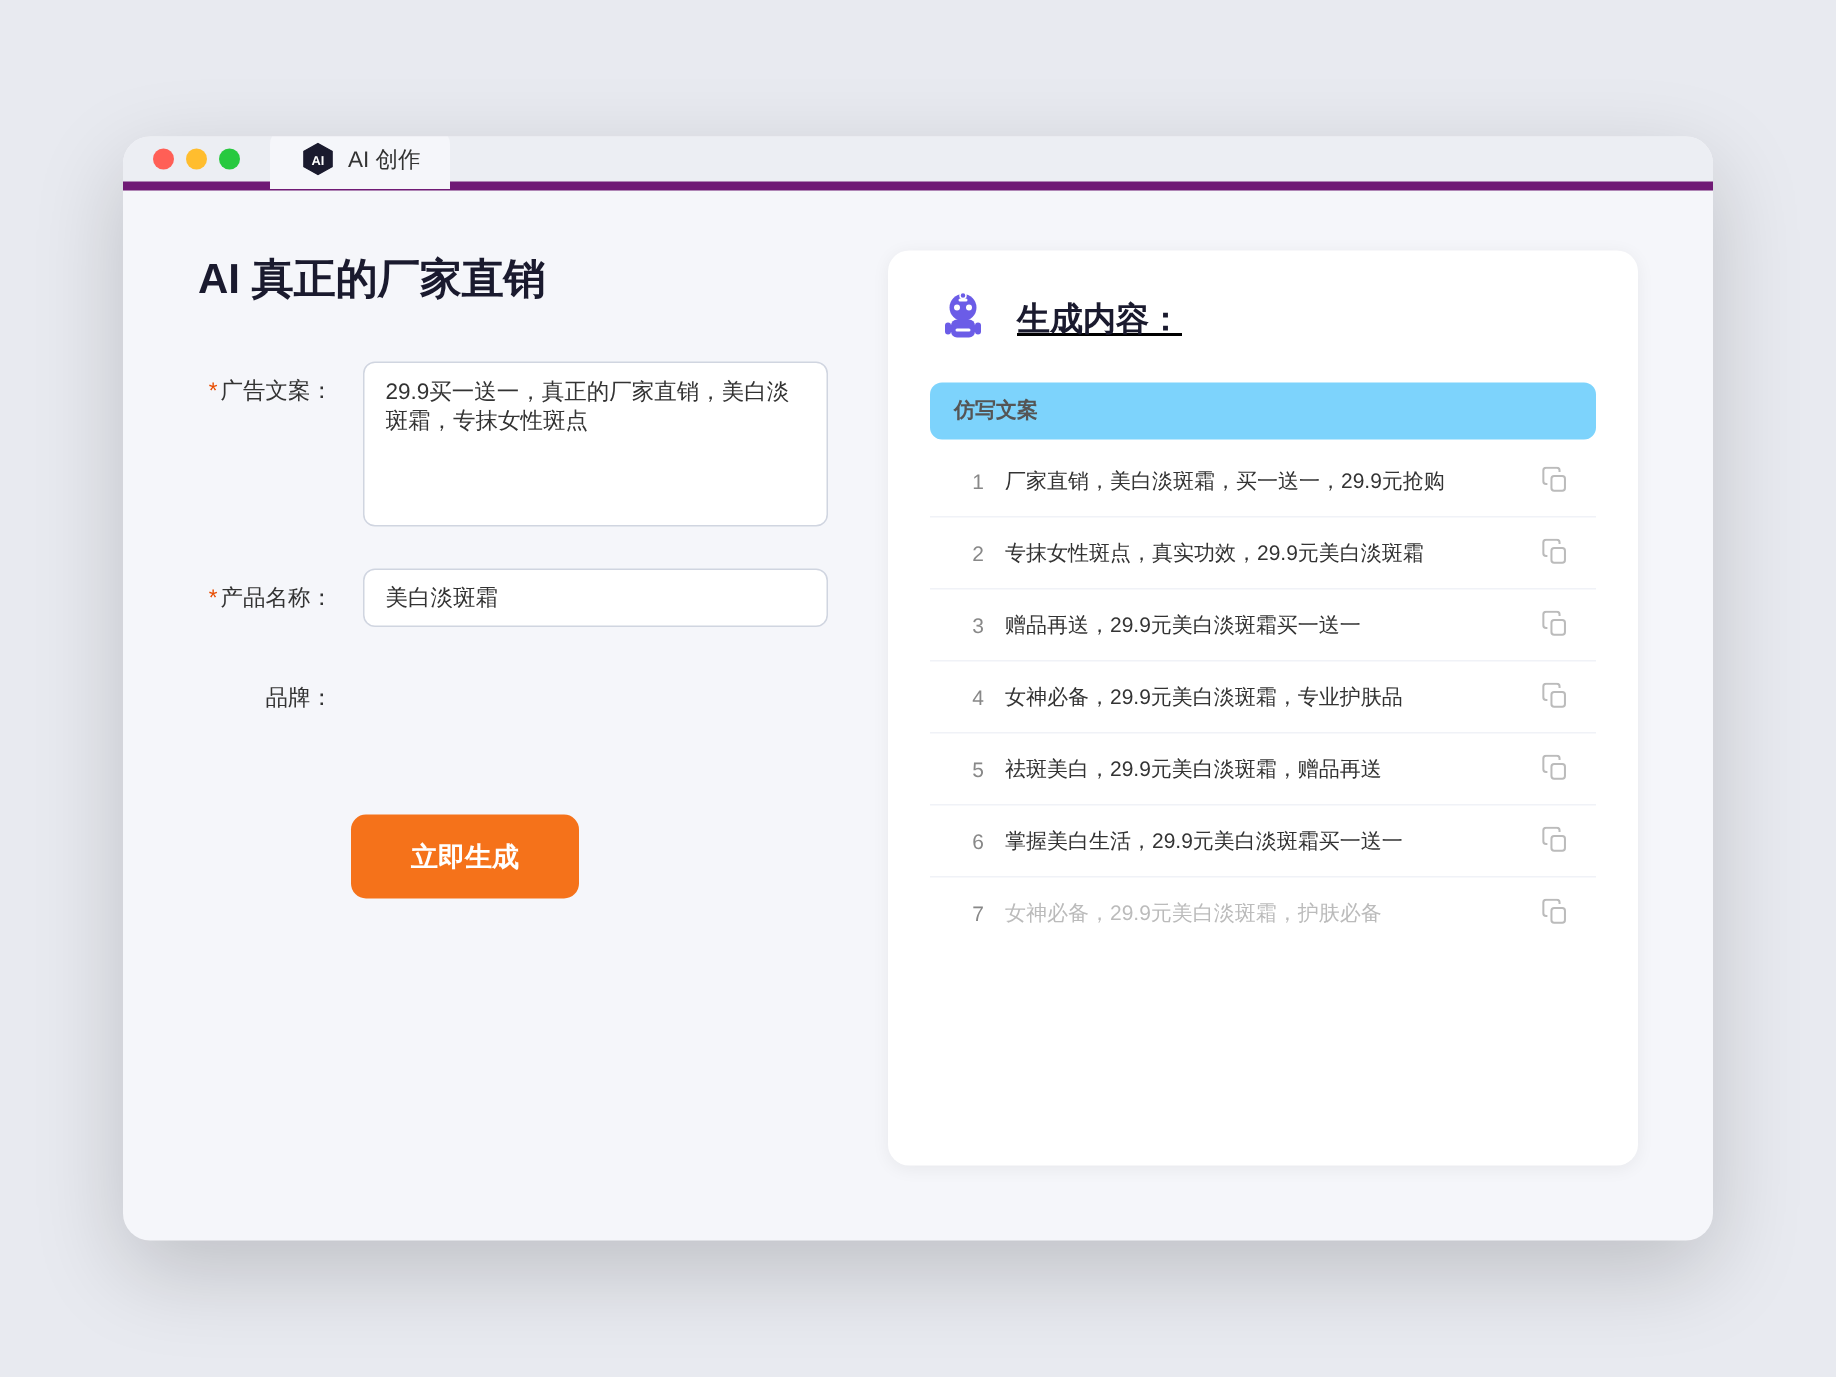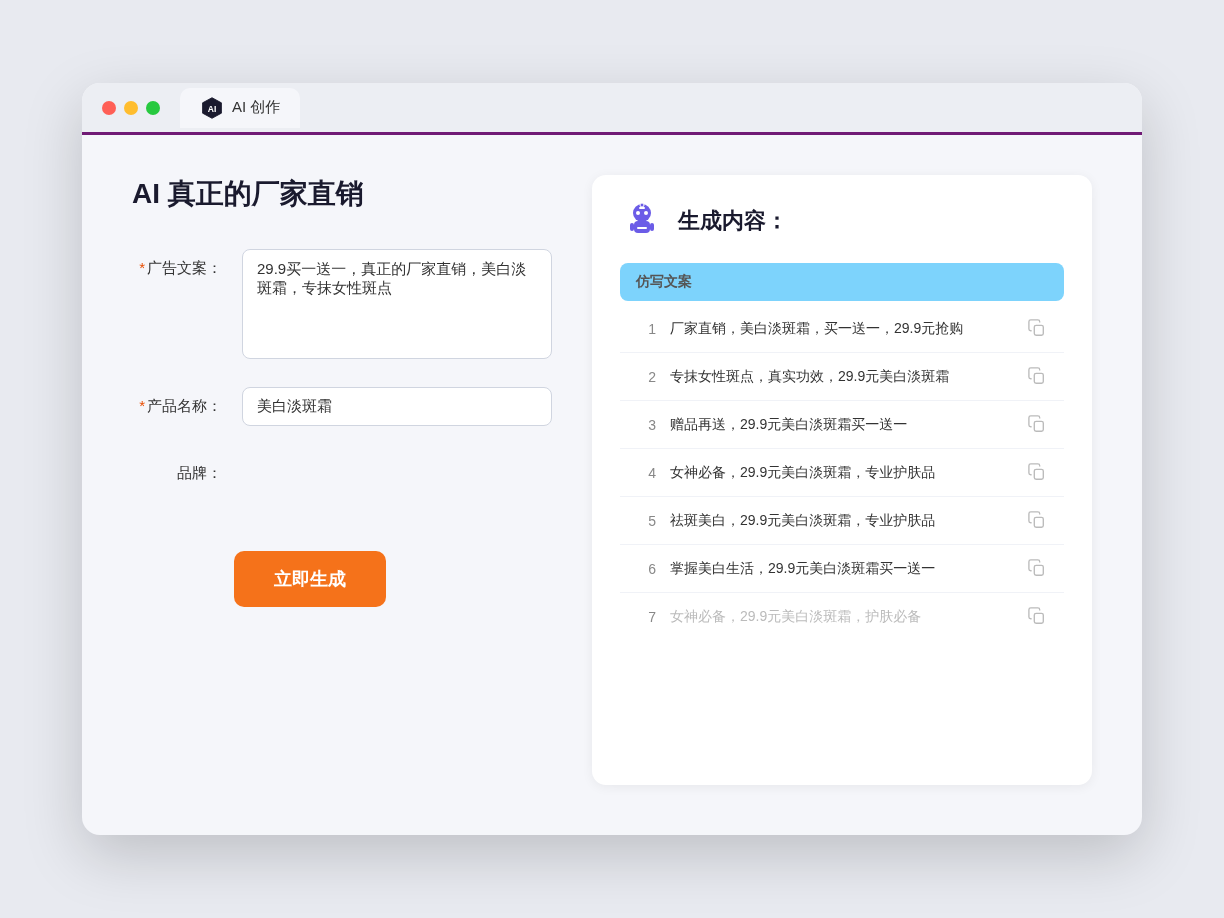--- a/index.html
+++ b/index.html
@@ -16,25 +16,25 @@
     .browser-window {
       width: 1060px;
       background: #f5f6fa;
       border-radius: 18px;
       box-shadow: 0 20px 60px rgba(0,0,0,0.18);
       overflow: hidden;
     }
 
     .browser-titlebar {
       background: #eceef3;
-      height: 52px;
+      height: 36px;
       display: flex;
       align-items: center;
       padding: 0 20px;
-      border-bottom: 3px solid #701a75;
+      border-bottom: 6px solid #701a75;
     }
 
     .traffic-lights {
       display: flex;
       gap: 8px;
       margin-right: 20px;
     }
 
     .traffic-light {
       width: 14px;
@@ -140,20 +140,21 @@
       padding: 24px 28px;
       box-shadow: 0 2px 12px rgba(0,0,0,0.06);
       overflow: hidden;
     }
 
     .result-header {
       display: flex;
       align-items: center;
       gap: 14px;
       margin-bottom: 20px;
+      text-decoration: underline;
     }
 
     .robot-icon {
       width: 44px;
       height: 44px;
     }
 
     .result-title {
       font-size: 22px;
       font-weight: 600;
@@ -311,21 +312,21 @@
           <div class="result-item">
             <span class="result-index">4</span>
             <span class="result-text">女神必备，29.9元美白淡斑霜，专业护肤品</span>
             <span class="copy-icon"><svg viewBox="0 0 20 20" fill="none" stroke="currentColor" stroke-width="1.5">
       <rect x="7" y="7" width="10" height="11" rx="2" stroke-width="1.5"></rect>
       <path d="M4 13H3a2 2 0 01-2-2V3a2 2 0 012-2h8a2 2 0 012 2v1" stroke-width="1.5"></path>
     </svg></span>
           </div>
           <div class="result-item">
             <span class="result-index">5</span>
-            <span class="result-text">祛斑美白，29.9元美白淡斑霜，专业护肤品</span>
+            <span class="result-text">祛斑美白，29.9元美白淡斑霜，赠品再送</span>
             <span class="copy-icon"><svg viewBox="0 0 20 20" fill="none" stroke="currentColor" stroke-width="1.5">
       <rect x="7" y="7" width="10" height="11" rx="2" stroke-width="1.5"></rect>
       <path d="M4 13H3a2 2 0 01-2-2V3a2 2 0 012-2h8a2 2 0 012 2v1" stroke-width="1.5"></path>
     </svg></span>
           </div>
           <div class="result-item">
             <span class="result-index">6</span>
             <span class="result-text">掌握美白生活，29.9元美白淡斑霜买一送一</span>
             <span class="copy-icon"><svg viewBox="0 0 20 20" fill="none" stroke="currentColor" stroke-width="1.5">
       <rect x="7" y="7" width="10" height="11" rx="2" stroke-width="1.5"></rect>

